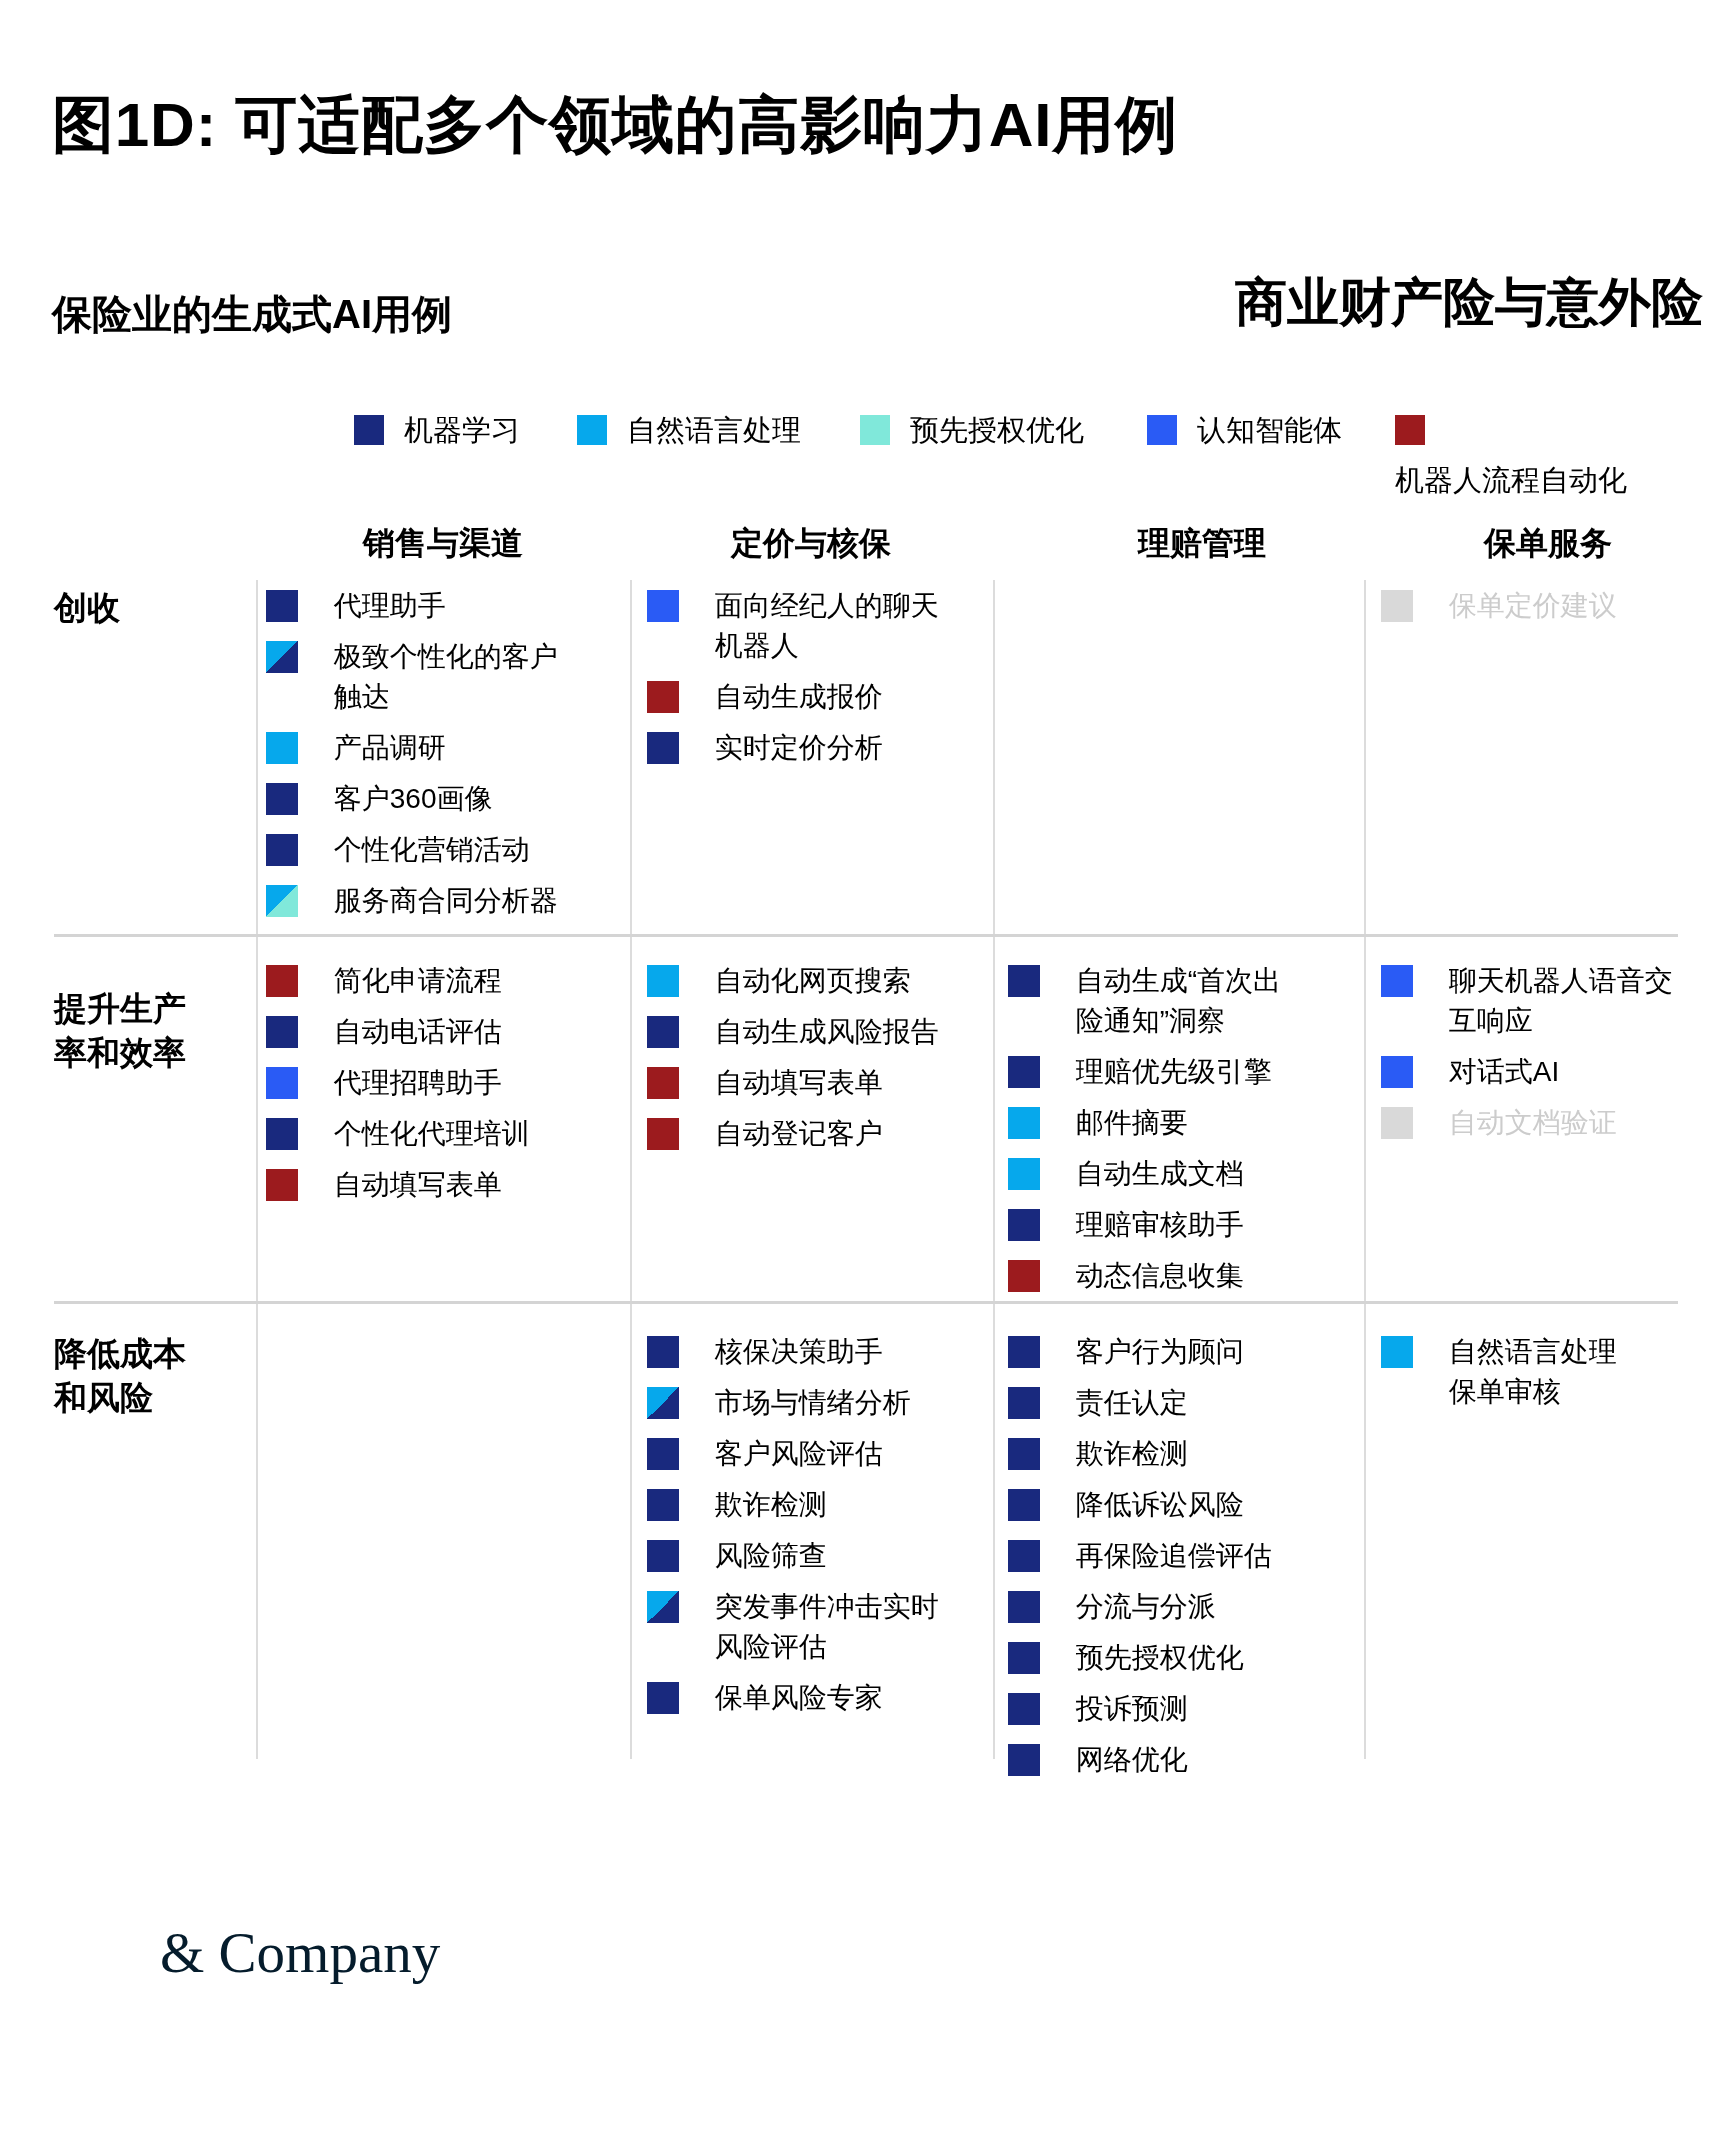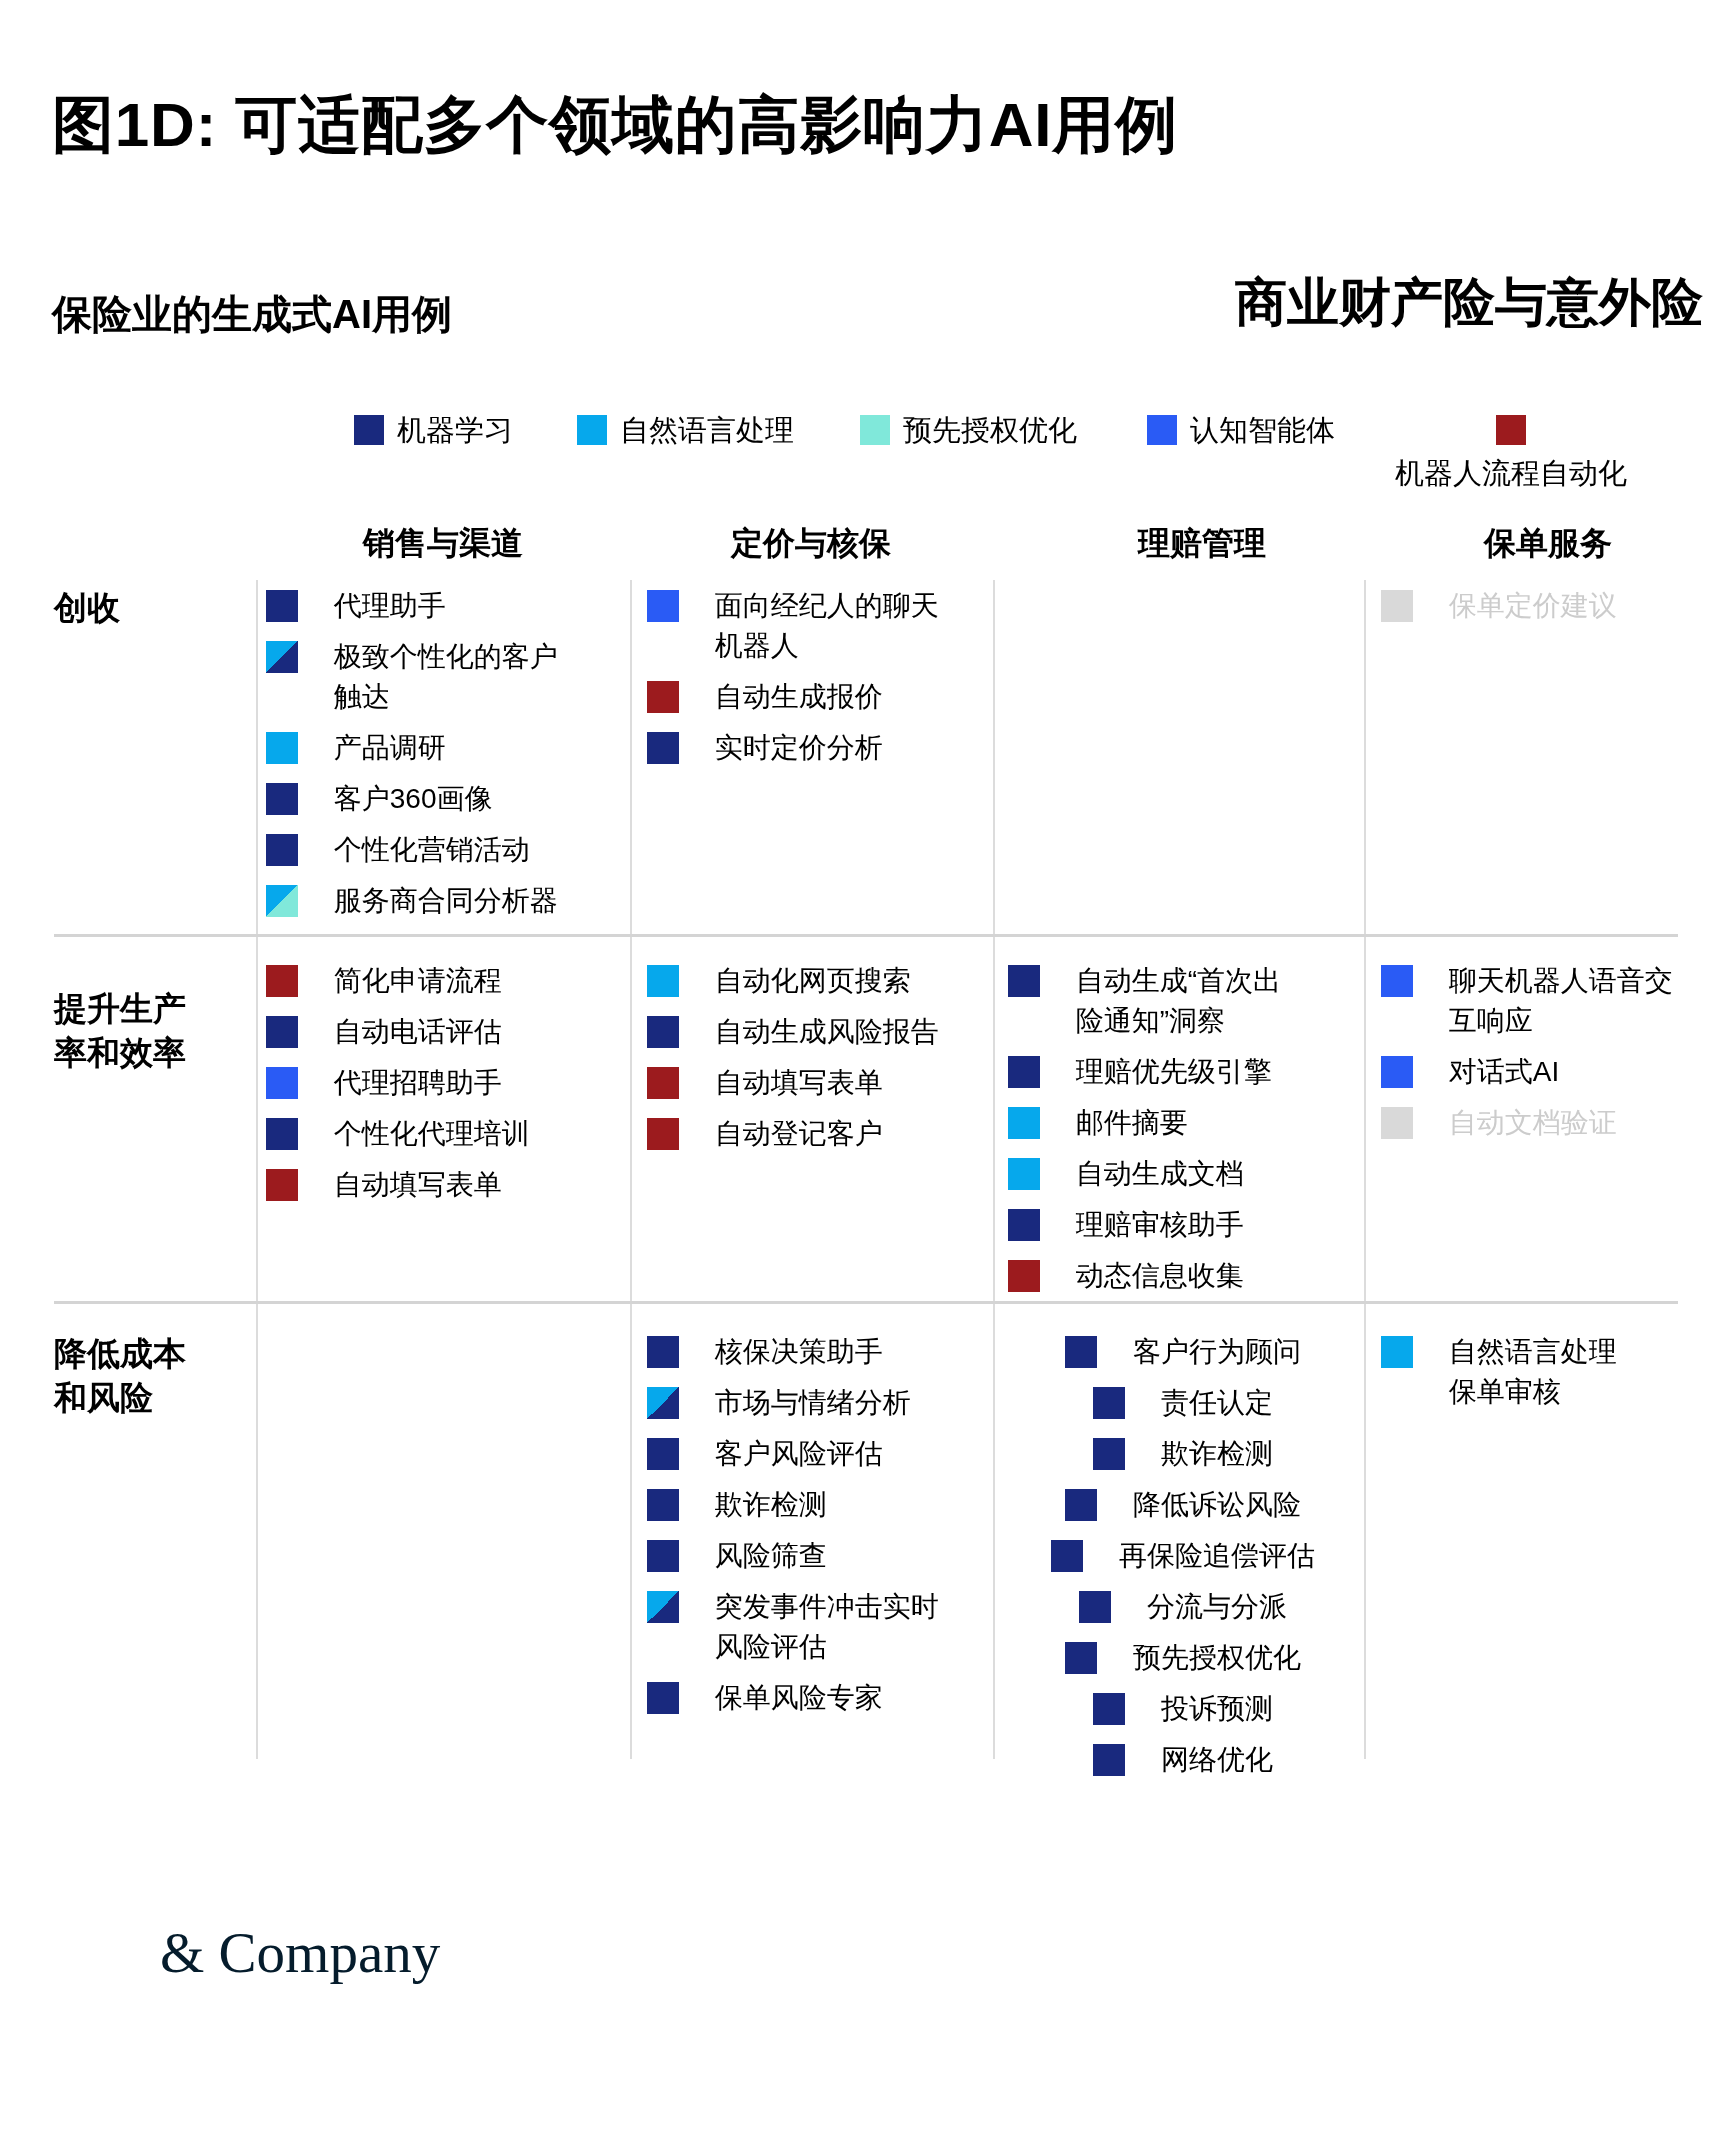--- a/index.html
+++ b/index.html
@@ -13,21 +13,21 @@
     left:52px;top:83px;font-size:62px;font-weight:800;letter-spacing:0.8px;
     white-space:nowrap;
   }
   #subtitle-left{
     left:52px;top:287px;font-size:40px;font-weight:800;white-space:nowrap;
   }
   #subtitle-right{
     right:30px;top:268px;font-size:52px;font-weight:800;white-space:nowrap;
   }
   
-  .legend-item{position:absolute;top:415px;display:flex;align-items:center;gap:13px;padding-left:9px;}
+  .legend-item{position:absolute;top:415px;display:flex;align-items:flex-start;gap:20px;padding-left:9px;}
   .legend-item .sq{width:30px;height:30px;flex:none;}
   .legend-item .legend-label{font-size:29px;line-height:30px;white-space:nowrap;}
   
   .col-header{
     position:absolute;top:525px;transform:translateX(-50%);
     font-size:32px;font-weight:800;white-space:pre;line-height:37px;
   }
   
   .vdiv{position:absolute;top:580px;width:1.7px;height:1179px;background:#dcdcdc;}
   
@@ -255,21 +255,21 @@
       <div class="item">
         <span class="sq" style="background:linear-gradient(135deg, #06a8ec 50%, #19297e 50%);"></span>
         <span class="item-label">突发事件冲击实时
 风险评估</span>
       </div>
       <div class="item">
         <span class="sq" style="background:#19297e;"></span>
         <span class="item-label">保单风险专家</span>
       </div>
     </div>
-    <div class="cell" style="left: 1008px; top: 1332px; width: 350px; align-items: center;">
+    <div class="cell" style="left: 1008px; top: 1332px; width: 350px;">
       <div class="item">
         <span class="sq" style="background:#19297e;"></span>
         <span class="item-label">客户行为顾问</span>
       </div>
       <div class="item">
         <span class="sq" style="background:#19297e;"></span>
         <span class="item-label">责任认定</span>
       </div>
       <div class="item">
         <span class="sq" style="background:#19297e;"></span>

